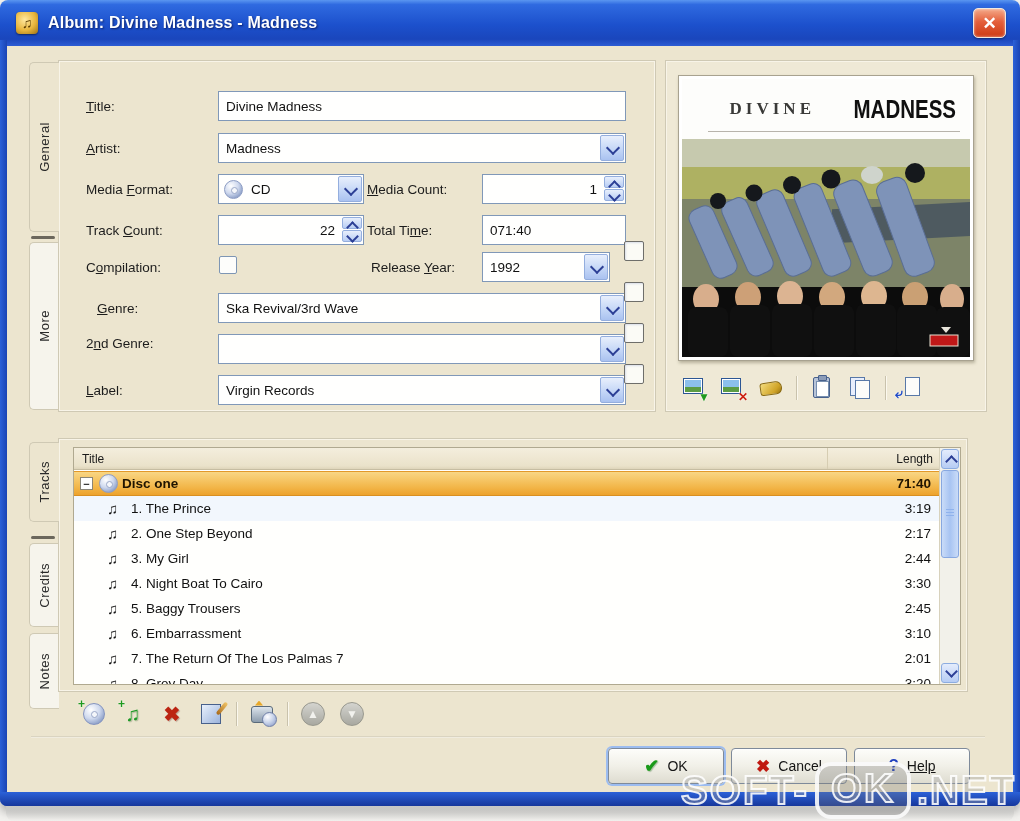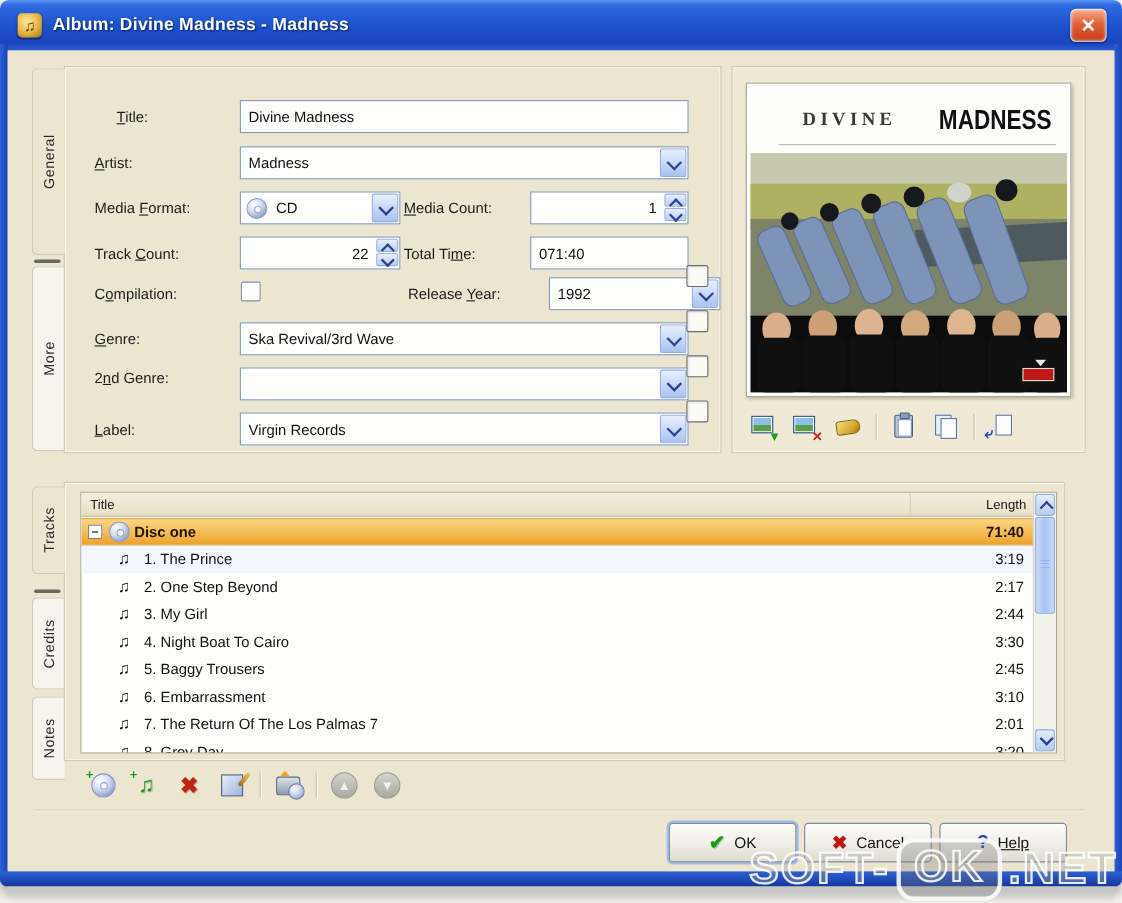--- a/index.html
+++ b/index.html
@@ -296,21 +296,21 @@
     <div class="vtab active" style="top:16px;height:170px;">
       <span>General</span>
       </div>
     <div class="tab-sep" style="top:190px;"></div>
     <div class="vtab inactive" style="top:196px;height:168px;">
       <span>More</span>
       </div>
 
     <div class="panel panel-form">
 
-      <div class="flabel" style="left:27px;top:38px;margin-left:20px;"><span></span><span class="accel">T</span><span>itle:</span></div>
+      <div class="flabel" style="left:27px;top:38px;"><span></span><span class="accel">T</span><span>itle:</span></div>
       <input class="tbox" style="left: 159px; top: 30px; width: 408px;" value="Divine Madness">
 
       <div class="flabel" style="left:27px;top:80px;"><span></span><span class="accel">A</span><span>rtist:</span></div>
       <div class="combo" style="left:159px;top:72px;width:408px;">
         <span class="val">Madness</span>
         <span class="drop-btn"></span>
       </div>
 
       <div class="flabel" style="left:27px;top:121px;"><span>Media </span><span class="accel">F</span><span>ormat:</span></div>
       <div class="combo" style="left:159px;top:113px;width:146px;">
@@ -334,26 +334,26 @@
             <span class="sb up"></span>
             <span class="sb dn"></span>
           </span>
       </div>
       <div class="flabel" style="left:308px;top:162px;"><span>Total Ti</span><span class="accel">m</span><span>e:</span></div>
       <input class="tbox" style="left: 423px; top: 154px; width: 144px;" value="071:40">
 
       <div class="flabel" style="left:27px;top:199px;"><span>C</span><span class="accel">o</span><span>mpilation:</span></div>
       <div class="chk" style="left:160px;top:195px;"></div>
       <div class="flabel" style="left:312px;top:199px;"><span>Release </span><span class="accel">Y</span><span>ear:</span></div>
-      <div class="combo" style="left:440px;top:191px;width:156px;">
+      <div class="combo" style="left:423px;top:191px;width:128px;">
         <span class="val">1992</span>
         <span class="drop-btn"></span>
       </div>
 
-      <div class="flabel" style="left:27px;top:240px;"><span class="accel">G</span><span>enre:</span></div>
+      <div class="flabel" style="left:38px;top:240px;"><span class="accel">G</span><span>enre:</span></div>
       <div class="combo" style="left:159px;top:232px;width:408px;">
         <span class="val">Ska Revival/3rd Wave</span>
         <span class="drop-btn"></span>
       </div>
 
       <div class="flabel" style="left:27px;top:275px;"><span>2</span><span class="accel">n</span><span>d Genre:</span></div>
       <div class="combo" style="left:159px;top:273px;width:408px;">
         <span class="val"></span>
         <span class="drop-btn"></span>
       </div>

